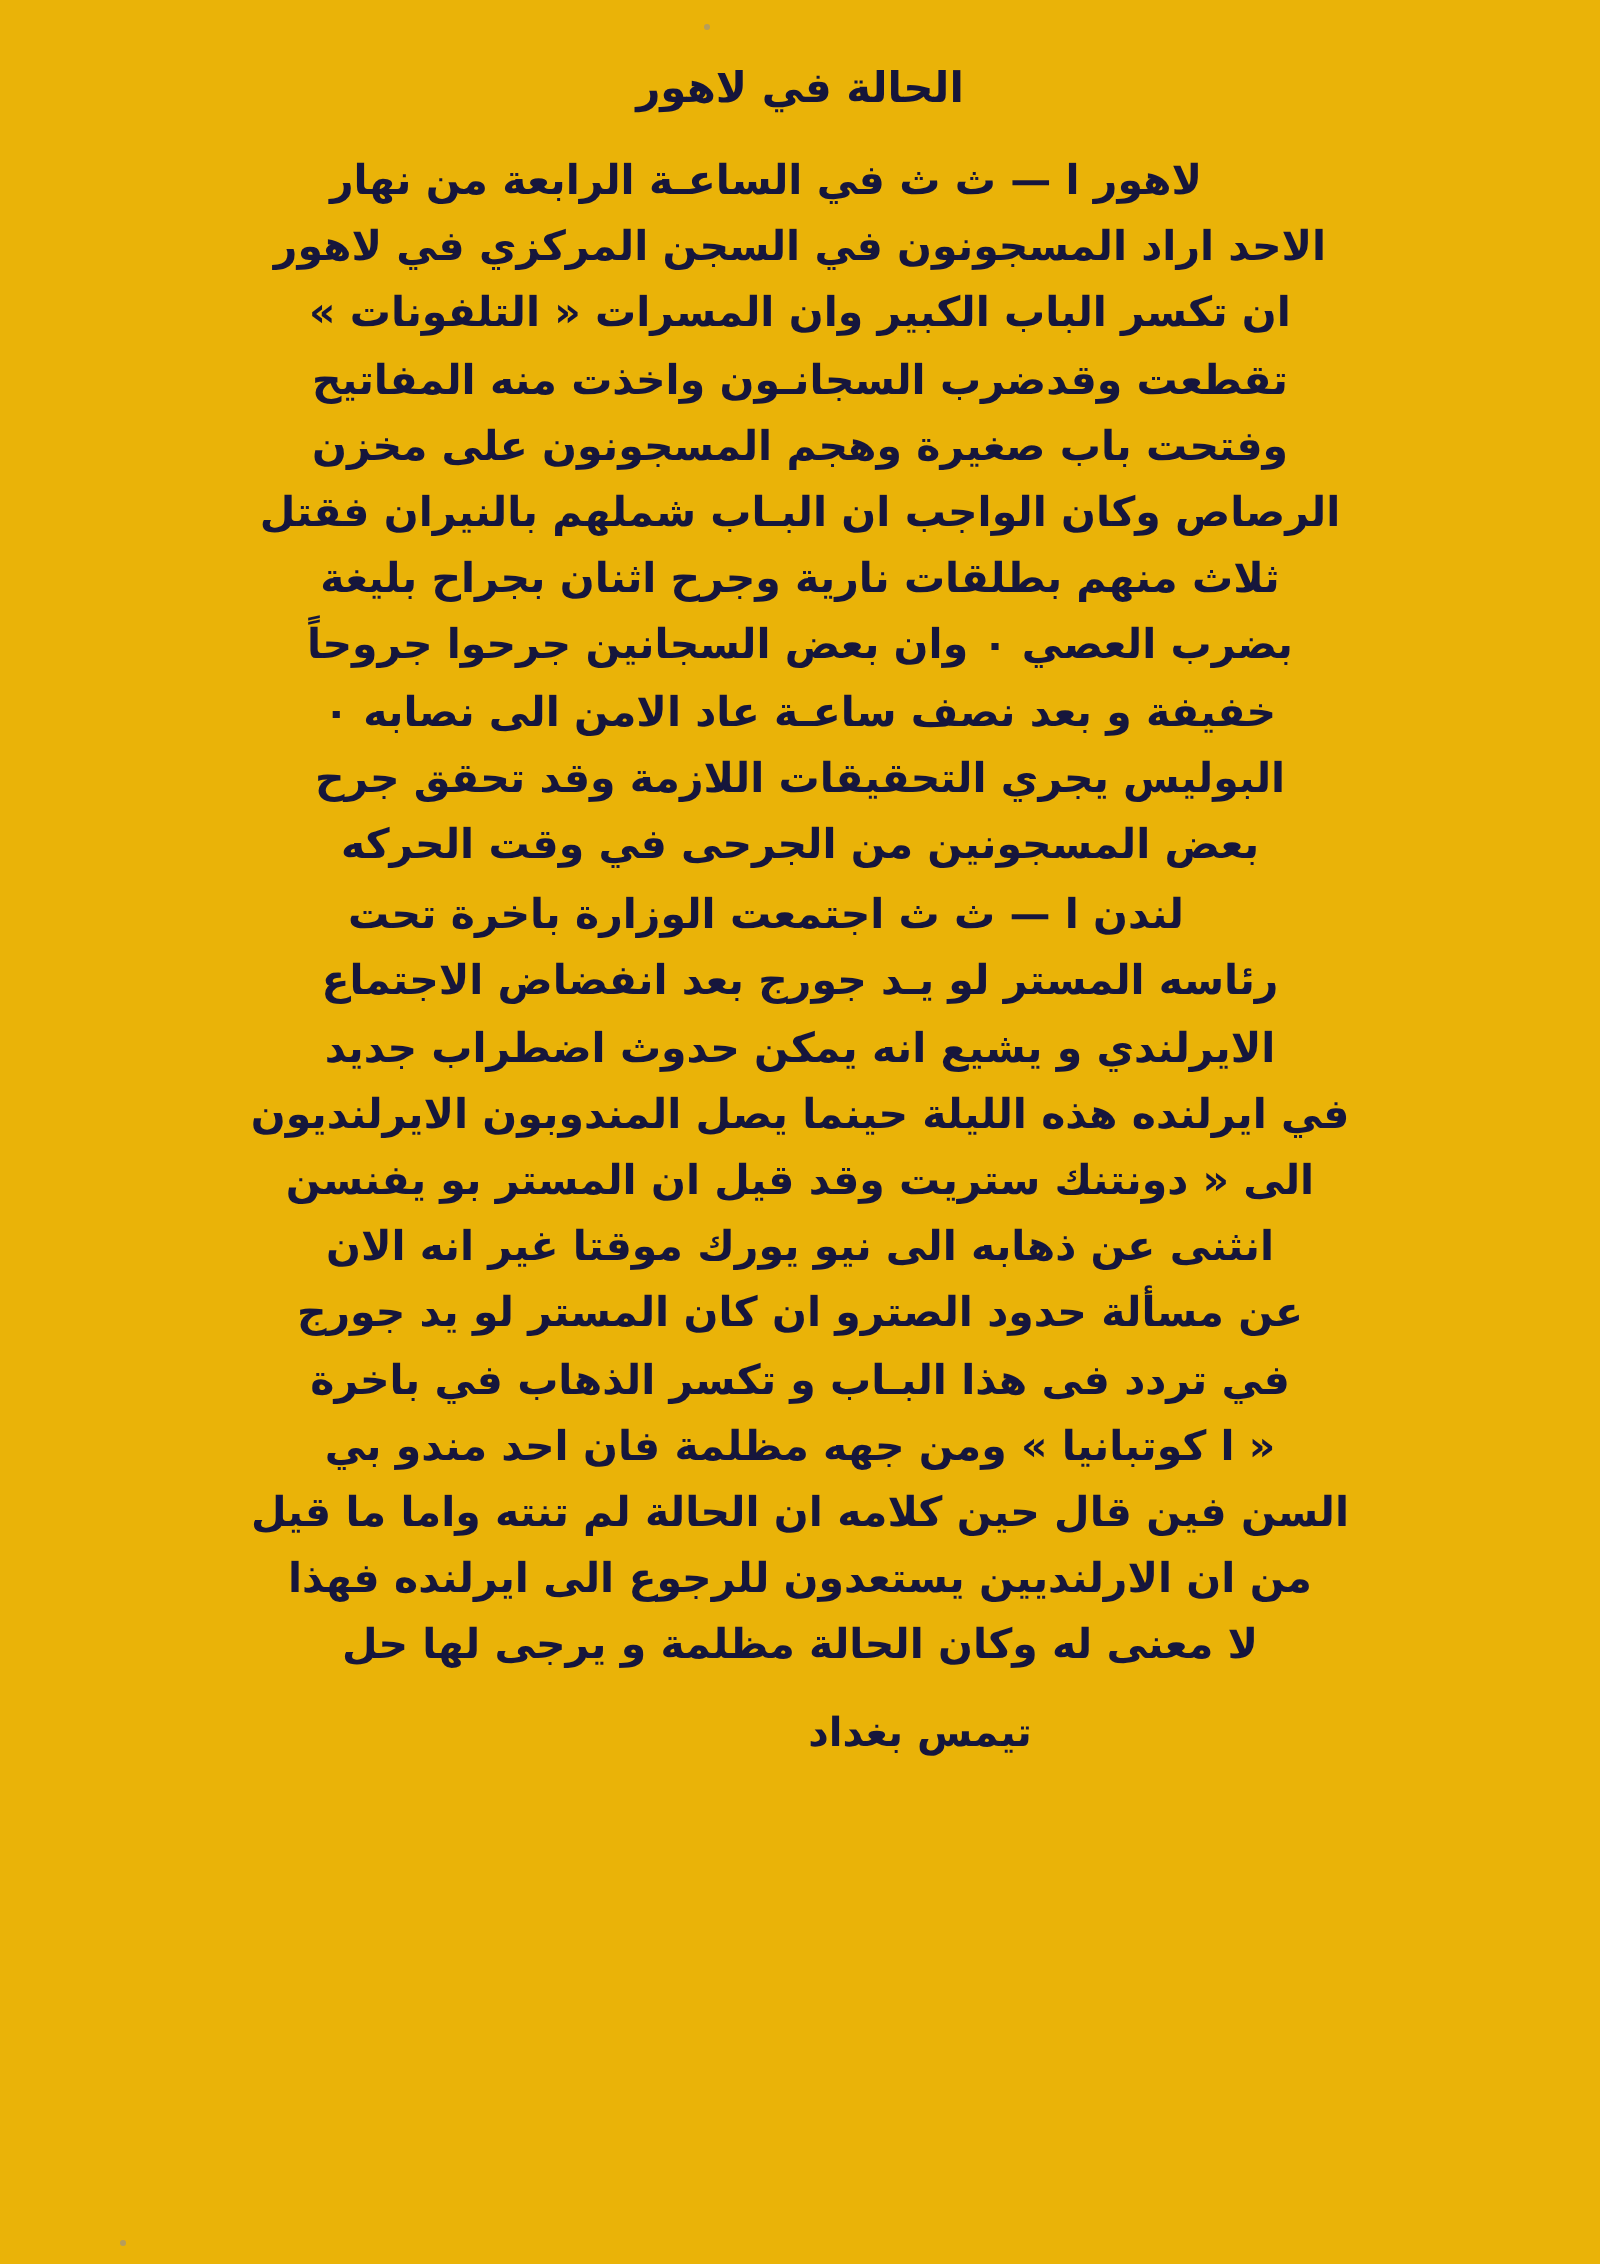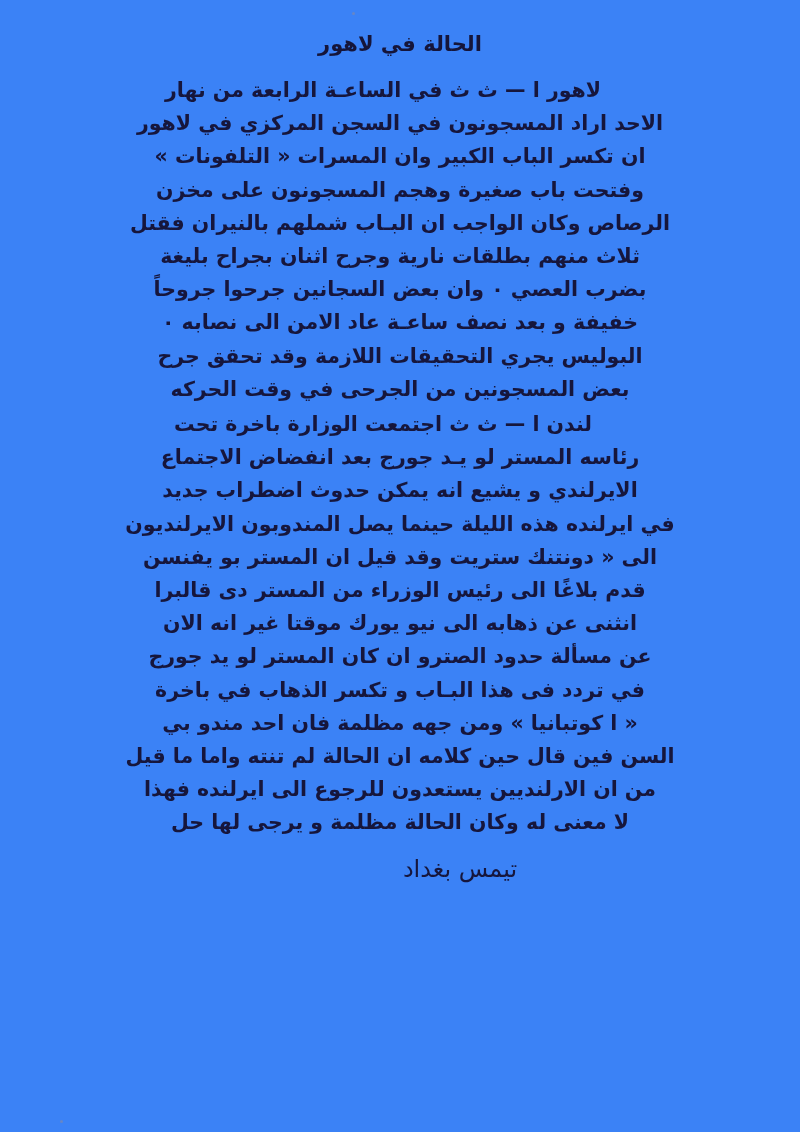--- a/index.html
+++ b/index.html
@@ -12,21 +12,21 @@
     width: 800px;
     height: 1132px;
     font-family: "DejaVu Sans", sans-serif;
     color: #1a1a3a;
     overflow: hidden;
   }
   .page {
     position: relative;
     width: 800px;
     height: 1132px;
-    background: #3b82f6;
+    background: #eab308;
     box-sizing: border-box;
     padding: 26px 70px 32px 70px;
   }
   .doc-title {
     text-align: center;
     font-size: 21px;
     font-weight: 700;
     letter-spacing: 0.5px;
     margin: 6px 0 18px 0;
     color: #15153a;
@@ -48,22 +48,22 @@
   .para .line {
     display: block;
     white-space: nowrap;
   }
   .para.indent-first .line:first-child {
     padding-right: 34px;
   }
   .sign {
     direction: rtl;
     text-align: center;
-    font-size: 24px;
-    font-weight: 400;
+    font-size: 20px;
+    font-weight: 700;
     margin-top: 10px;
     padding-left: 120px;
     color: #16163c;
   }
   .speck {
     position: absolute;
     width: 3px;
     height: 3px;
     background: #8a8aa0;
     border-radius: 50%;
@@ -79,36 +79,36 @@
   <div class="speck" style="top:1120px; left:60px;"></div>
 
   <h1 class="doc-title">الحالة في لاهور</h1>
 
   <div class="body-text">
 
     <p class="para indent-first">
       <span class="line">لاهور ا — ث ث في الساعـة الرابعة من نهار</span>
       <span class="line">الاحد اراد المسجونون في السجن المركزي في لاهور</span>
       <span class="line">ان تكسر الباب الكبير وان المسرات « التلفونات »</span>
+      <span class="line">تقطعت وقدضرب السجانـون واخذت منه المفاتيح</span>
       <span class="line">وفتحت باب صغيرة وهجم المسجونون على مخزن</span>
       <span class="line">الرصاص وكان الواجب ان البـاب شملهم بالنيران فقتل</span>
       <span class="line">ثلاث منهم بطلقات نارية وجرح اثنان  بجراح بليغة</span>
       <span class="line">بضرب العصي ٠ وان بعض السجانين جرحوا جروحاً</span>
       <span class="line">خفيفة و بعد نصف ساعـة عاد الامن الى نصابه ٠</span>
       <span class="line">البوليس يجري التحقيقات اللازمة وقد تحقق جرح</span>
       <span class="line">بعض المسجونين من الجرحى في وقت الحركه</span>
     </p>
 
     <p class="para indent-first">
       <span class="line">لندن ا — ث ث اجتمعت الوزارة باخرة تحت</span>
       <span class="line">رئاسه المستر لو يـد جورج بعد انفضاض الاجتماع</span>
       <span class="line">الايرلندي و يشيع انه يمكن حدوث اضطراب جديد</span>
       <span class="line">في ايرلنده هذه الليلة حينما يصل المندوبون الايرلنديون</span>
       <span class="line">الى « دونتنك ستريت وقد قيل ان المستر بو يفنسن</span>
-      <span class="line">قدم بلاغًا الى رئيس الوزراء من المستر دى قالبرا</span>
       <span class="line">انثنى عن ذهابه الى نيو يورك موقتا غير انه الان</span>
       <span class="line">عن مسألة حدود الصترو ان كان المستر لو يد جورج</span>
       <span class="line">في تردد فى هذا البـاب و تكسر الذهاب في باخرة</span>
       <span class="line">« ا كوتبانيا » ومن جهه مظلمة فان احد مندو بي</span>
       <span class="line">السن فين قال حين كلامه ان الحالة لم تنته واما  ما قيل</span>
       <span class="line">من ان الارلنديين يستعدون للرجوع الى ايرلنده  فهذا</span>
       <span class="line">لا معنى له وكان الحالة مظلمة و يرجى لها حل</span>
     </p>
 
     <div class="sign">تيمس بغداد</div>

